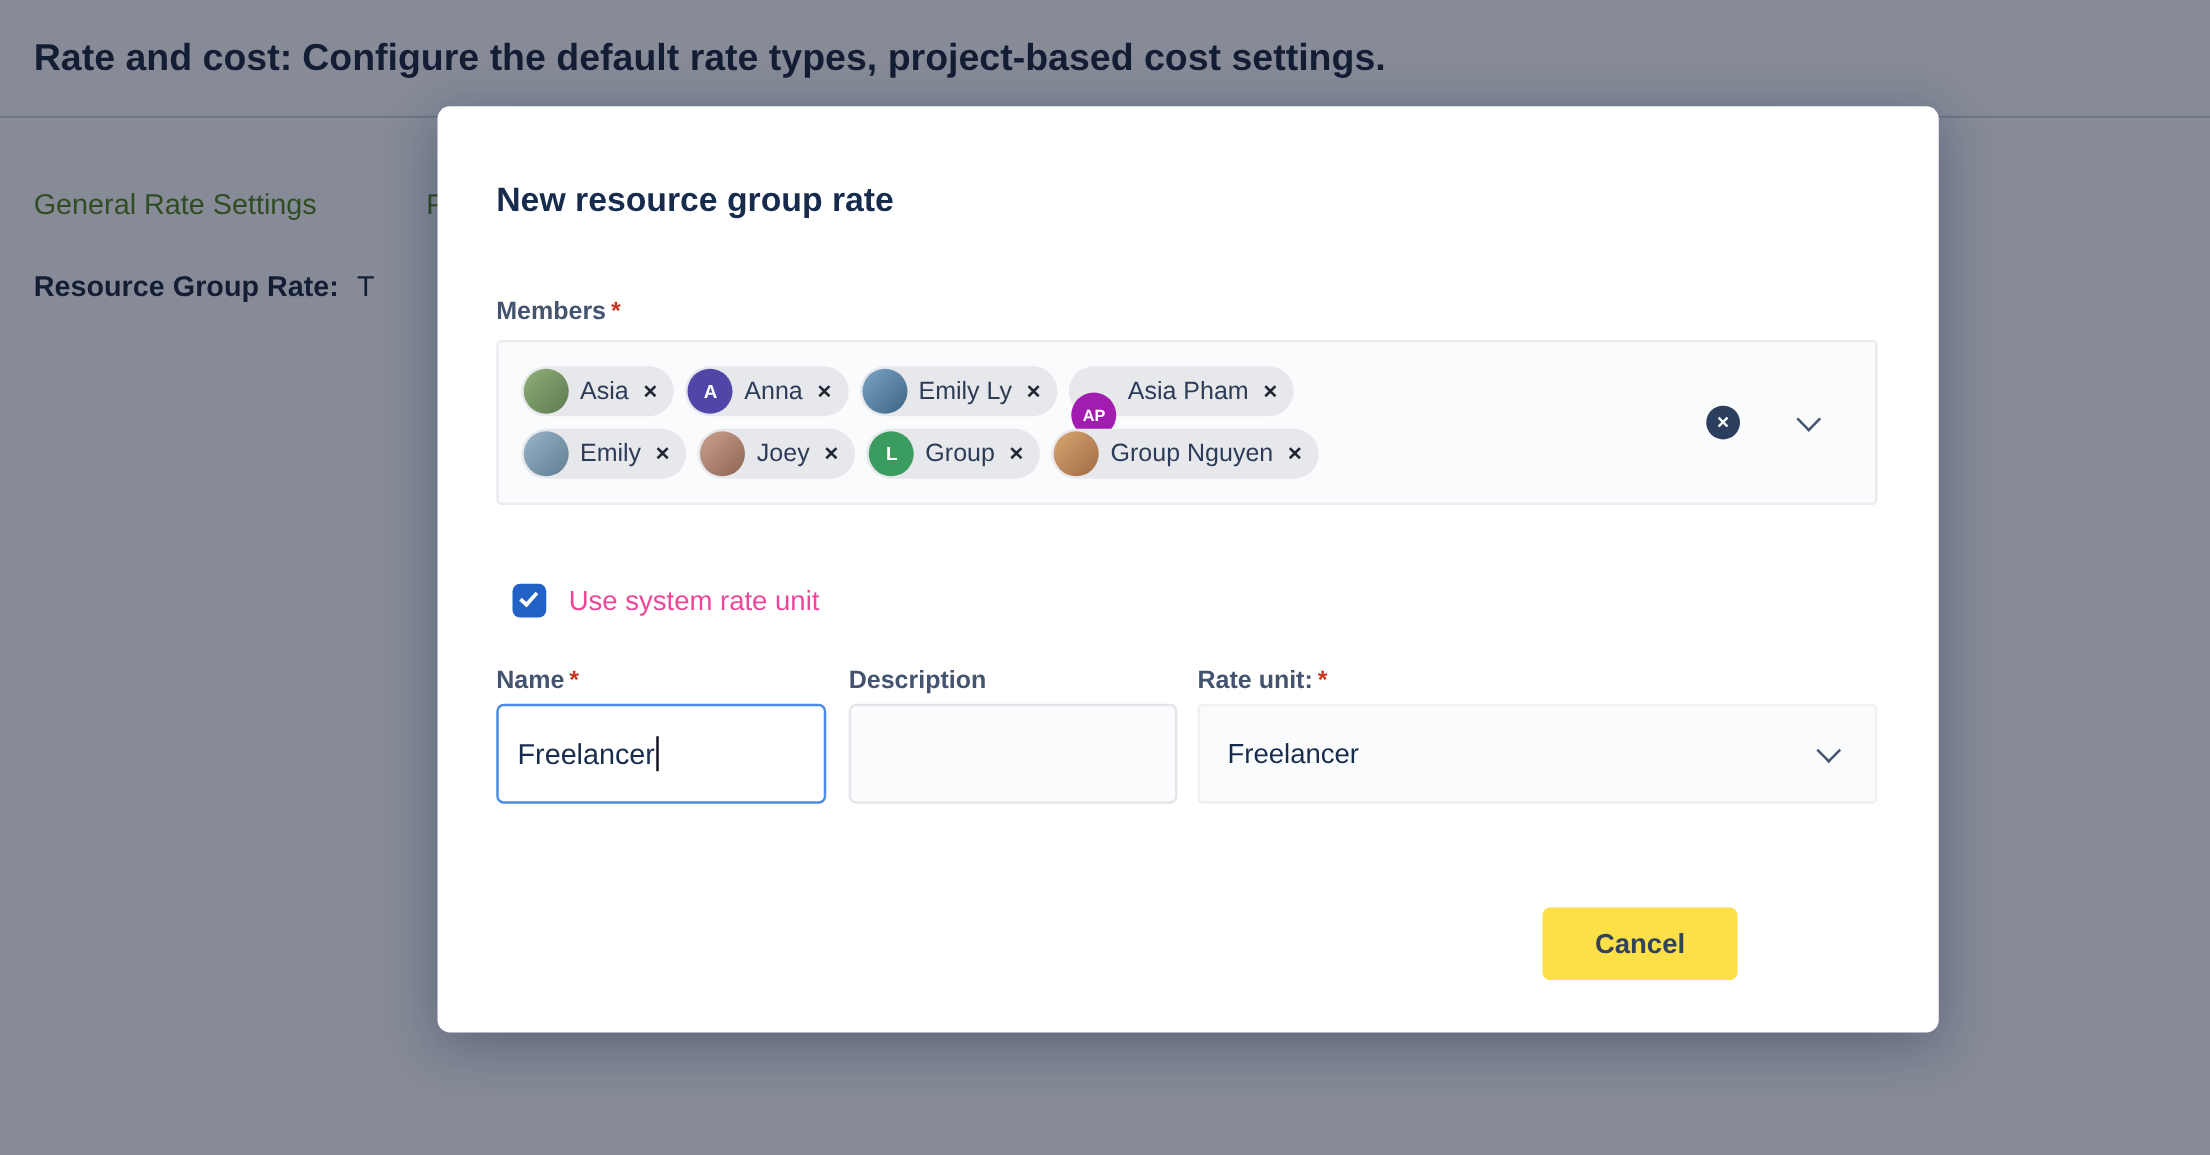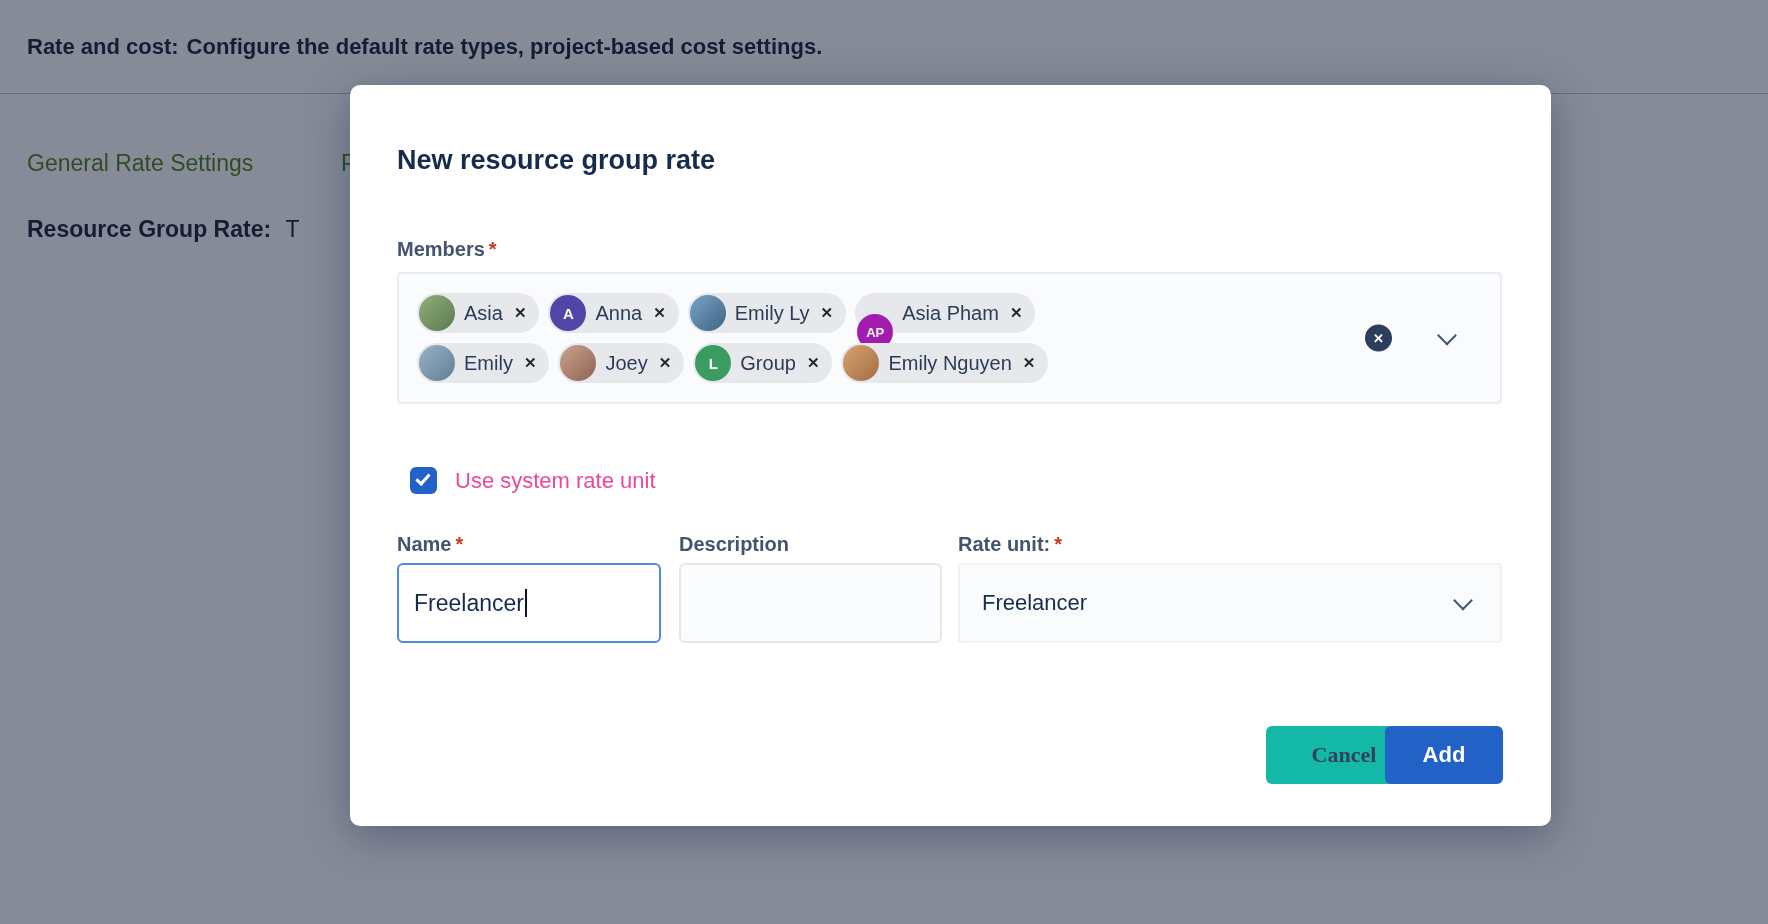--- a/index.html
+++ b/index.html
@@ -1,21 +1,21 @@
 <!DOCTYPE html>
 <html><head>
 <meta charset="utf-8">
 <style>
   * { margin:0; padding:0; box-sizing:border-box; }
   html,body { width:1768px; height:924px; overflow:hidden; }
   body { position:relative; background:#ffffff; font-family:"Liberation Sans", sans-serif; color:#172b4d; }
 
   
   .page-header { position:absolute; top:0; left:0; width:100%; height:94px;
-    border-bottom:1px solid #b9bfca; display:flex; align-items:center; padding-left:27px; font-size:22px; color:#101d33; }
+    border-bottom:1px solid #b9bfca; display:flex; align-items:center; padding-left:27px; font-size:30px; color:#101d33; }
   .page-header .bold { font-weight:700; }
   .page-header .rest { font-weight:700; margin-left:8px; }
 
   .tab { position:absolute; top:150px; font-size:23px; color:#4d7c0f; cursor:pointer; }
   .tab-1 { left:27px; }
   .tab-2 { left:341px; }
 
   .section-line { position:absolute; top:216px; left:27px; font-size:23px; color:#101d33; }
   .section-line .bold { font-weight:700; }
   .section-line .rest { font-weight:400; margin-left:8px; }
@@ -75,21 +75,21 @@
   .rate-select { position:absolute; left:608px; top:478px; width:544px; height:80px;
     background:#fafbfc; border:2px solid #f0f1f3; border-radius:4px;
     display:flex; flex-direction:column; justify-content:center; padding-left:22px; cursor:pointer; }
   .rate-primary { font-size:22px; font-weight:700; color:#172b4d; line-height:1.25; }
   .rate-secondary { font-size:22px; color:#172b4d; line-height:1.25; }
   .rate-chev { right:30px; top:50%; transform:translateY(-68%) rotate(45deg); }
 
   .btn { position:absolute; top:641px; height:58px; border:none; border-radius:6px;
     font-size:22px; font-weight:700; display:flex; align-items:center; justify-content:center;
     cursor:pointer; font-family:"Liberation Sans", sans-serif; }
-  .btn-cancel { left:916px; width:156px; background:#14b8a6; color:#32415c;font-family:Liberation Serif, serif; }
+  .btn-cancel { left:884px; width:156px; background:#fde047; color:#32415c; }
   .btn-add { left:1035px; width:118px; background:#2262c6; color:#ffffff; }
 </style>
 </head>
 <body>
 
 <div class="page-header">
   <span class="bold">Rate and cost:</span>
   <span class="rest">Configure the default rate types, project-based cost settings.</span>
 </div>
 
@@ -143,21 +143,21 @@
           <span class="chip-name">Joey</span>
           <span class="chip-x">✕</span>
         </div>
         <div class="chip">
           <span class="avatar" style="background: rgb(58, 156, 95);">L</span>
           <span class="chip-name">Group</span>
           <span class="chip-x">✕</span>
         </div>
         <div class="chip">
           <span class="avatar" style="background: linear-gradient(135deg, rgb(217, 165, 113) 0%, rgb(160, 107, 67) 100%);"></span>
-          <span class="chip-name">Emily Nguyen</span>
+          <span class="chip-name">Group Nguyen</span>
           <span class="chip-x">✕</span>
         </div>
       </div>
     <div class="clear-all">✕</div>
     <span class="chev members-chev"></span>
   </div>
 
   <div class="checkbox-row">
     <span class="checkbox">
       <span class="checkmark"></span>
@@ -179,15 +179,14 @@
   </div>
 
   <div class="desc-input"></div>
 
   <div class="rate-select">
     <span class="rate-secondary">Freelancer</span>
     <span class="chev rate-chev"></span>
   </div>
 
   <button class="btn btn-cancel">Cancel</button>
-  <button class="btn btn-add">Add</button>
 
 </div>
 
 </body></html>

